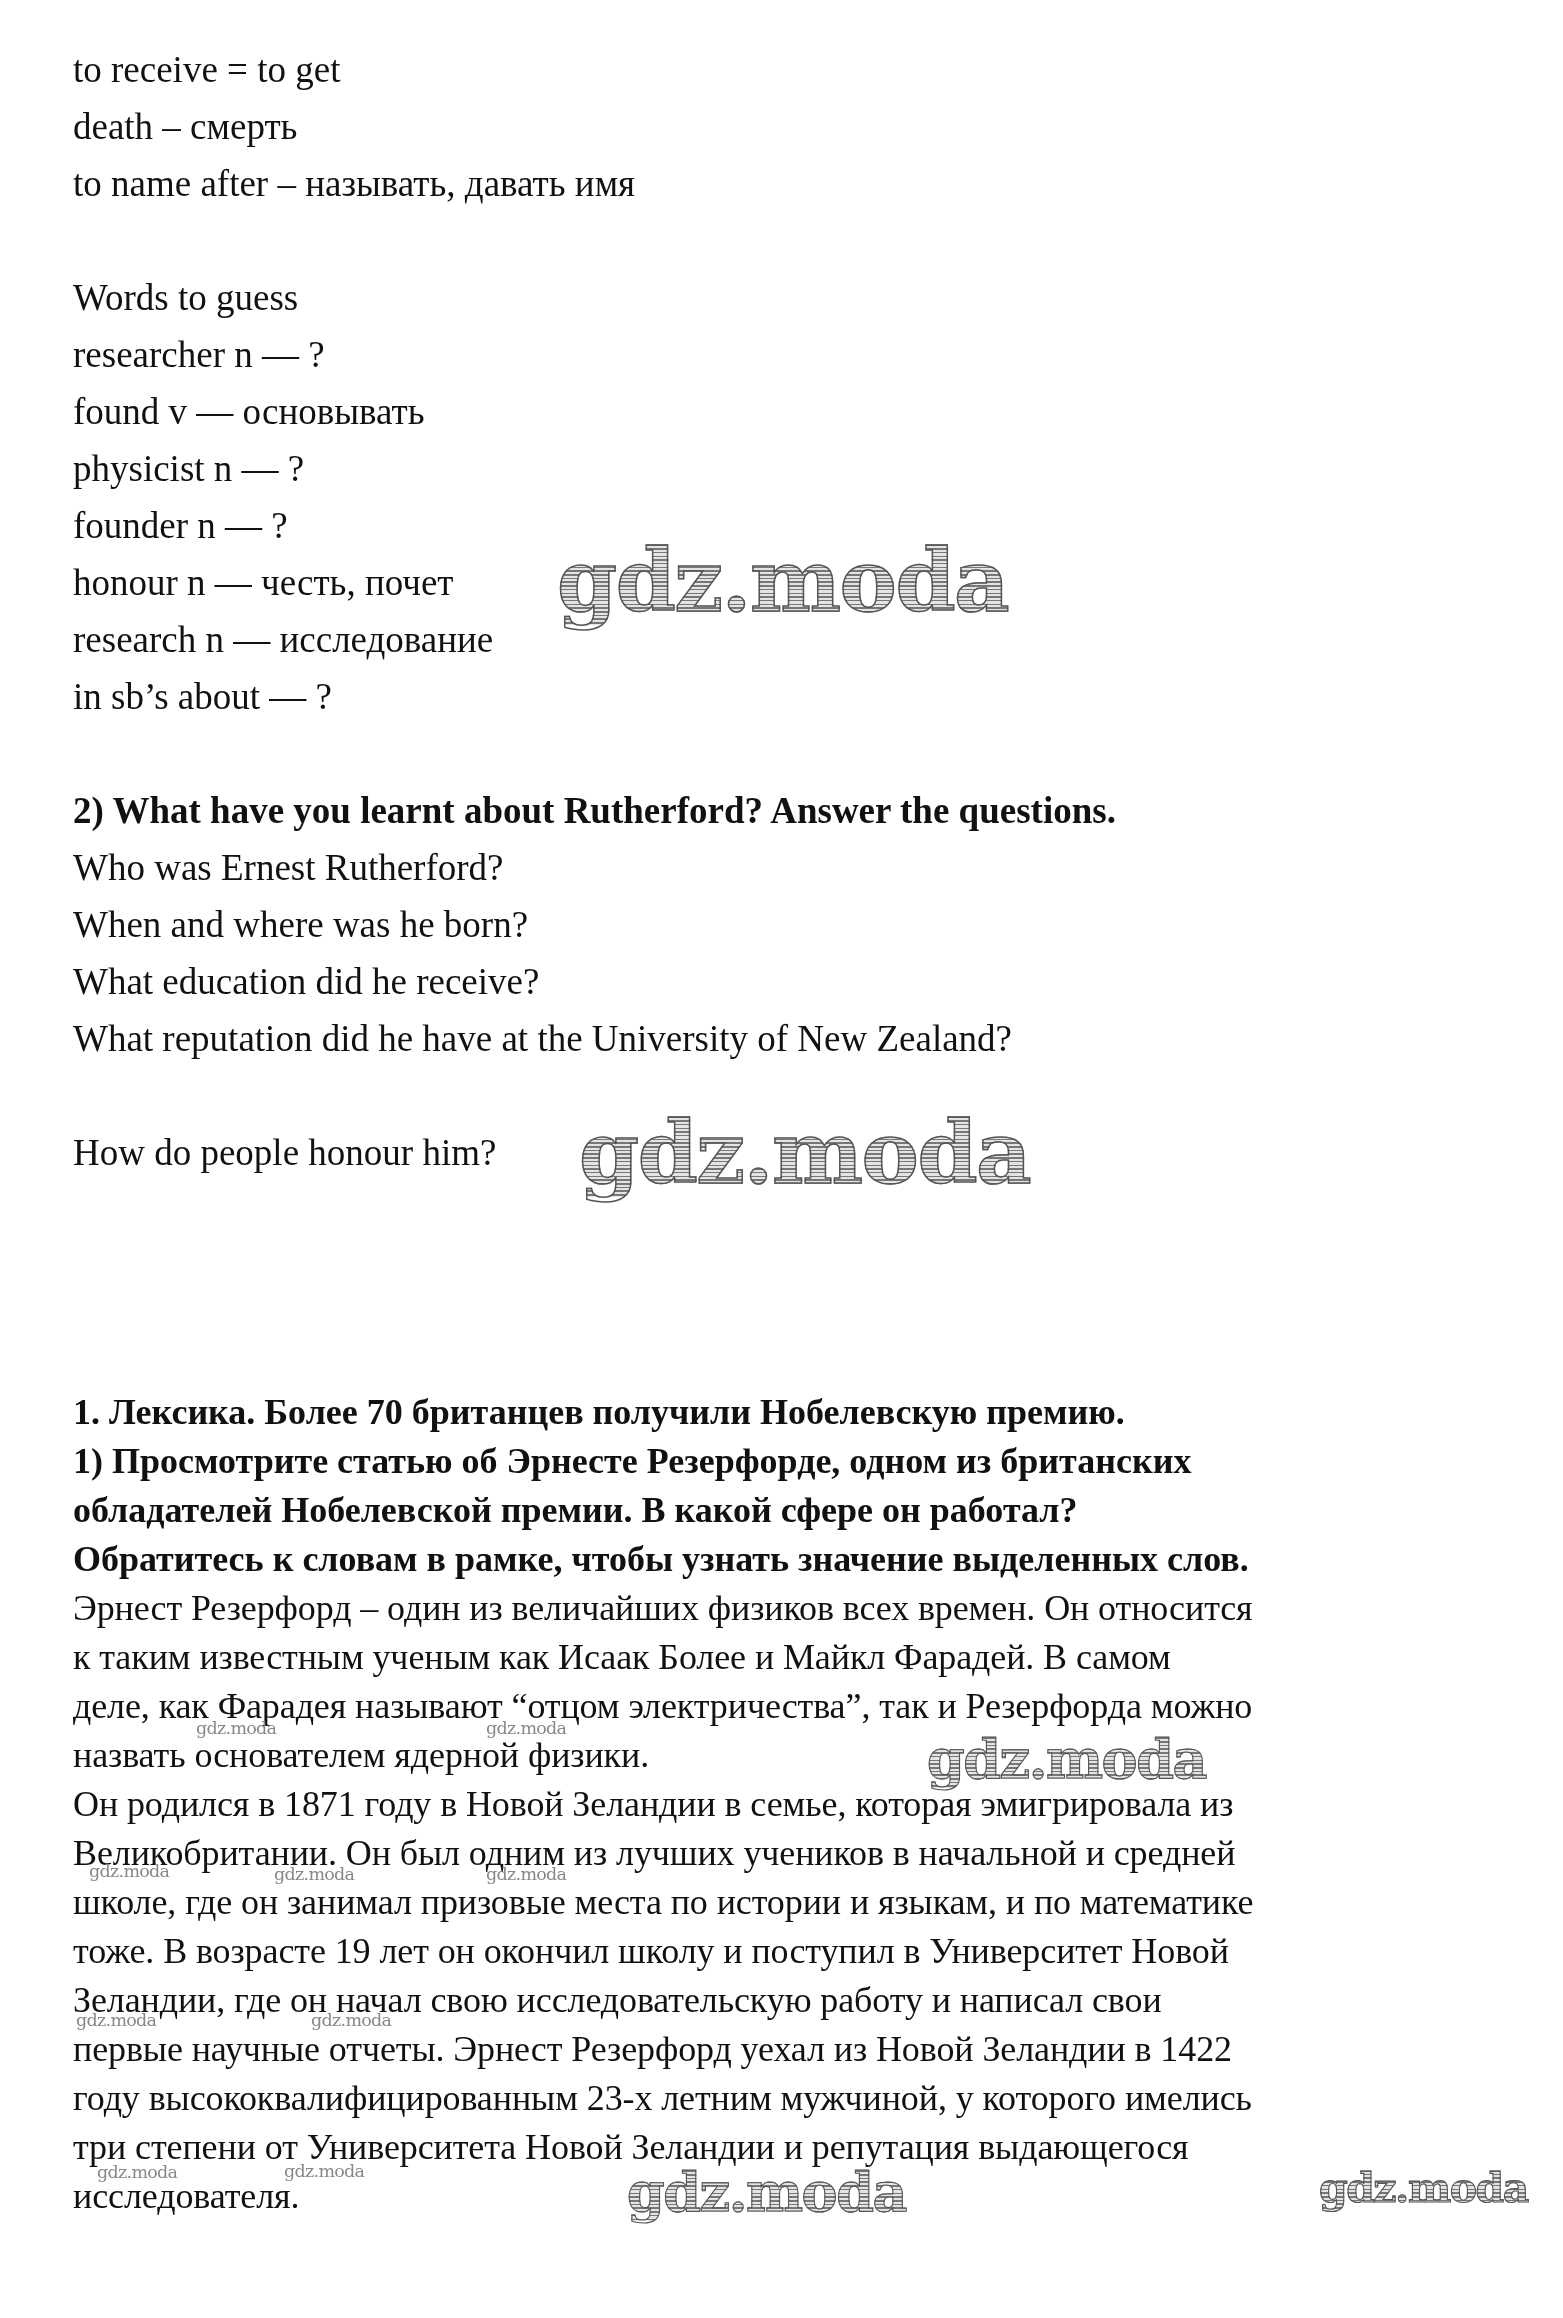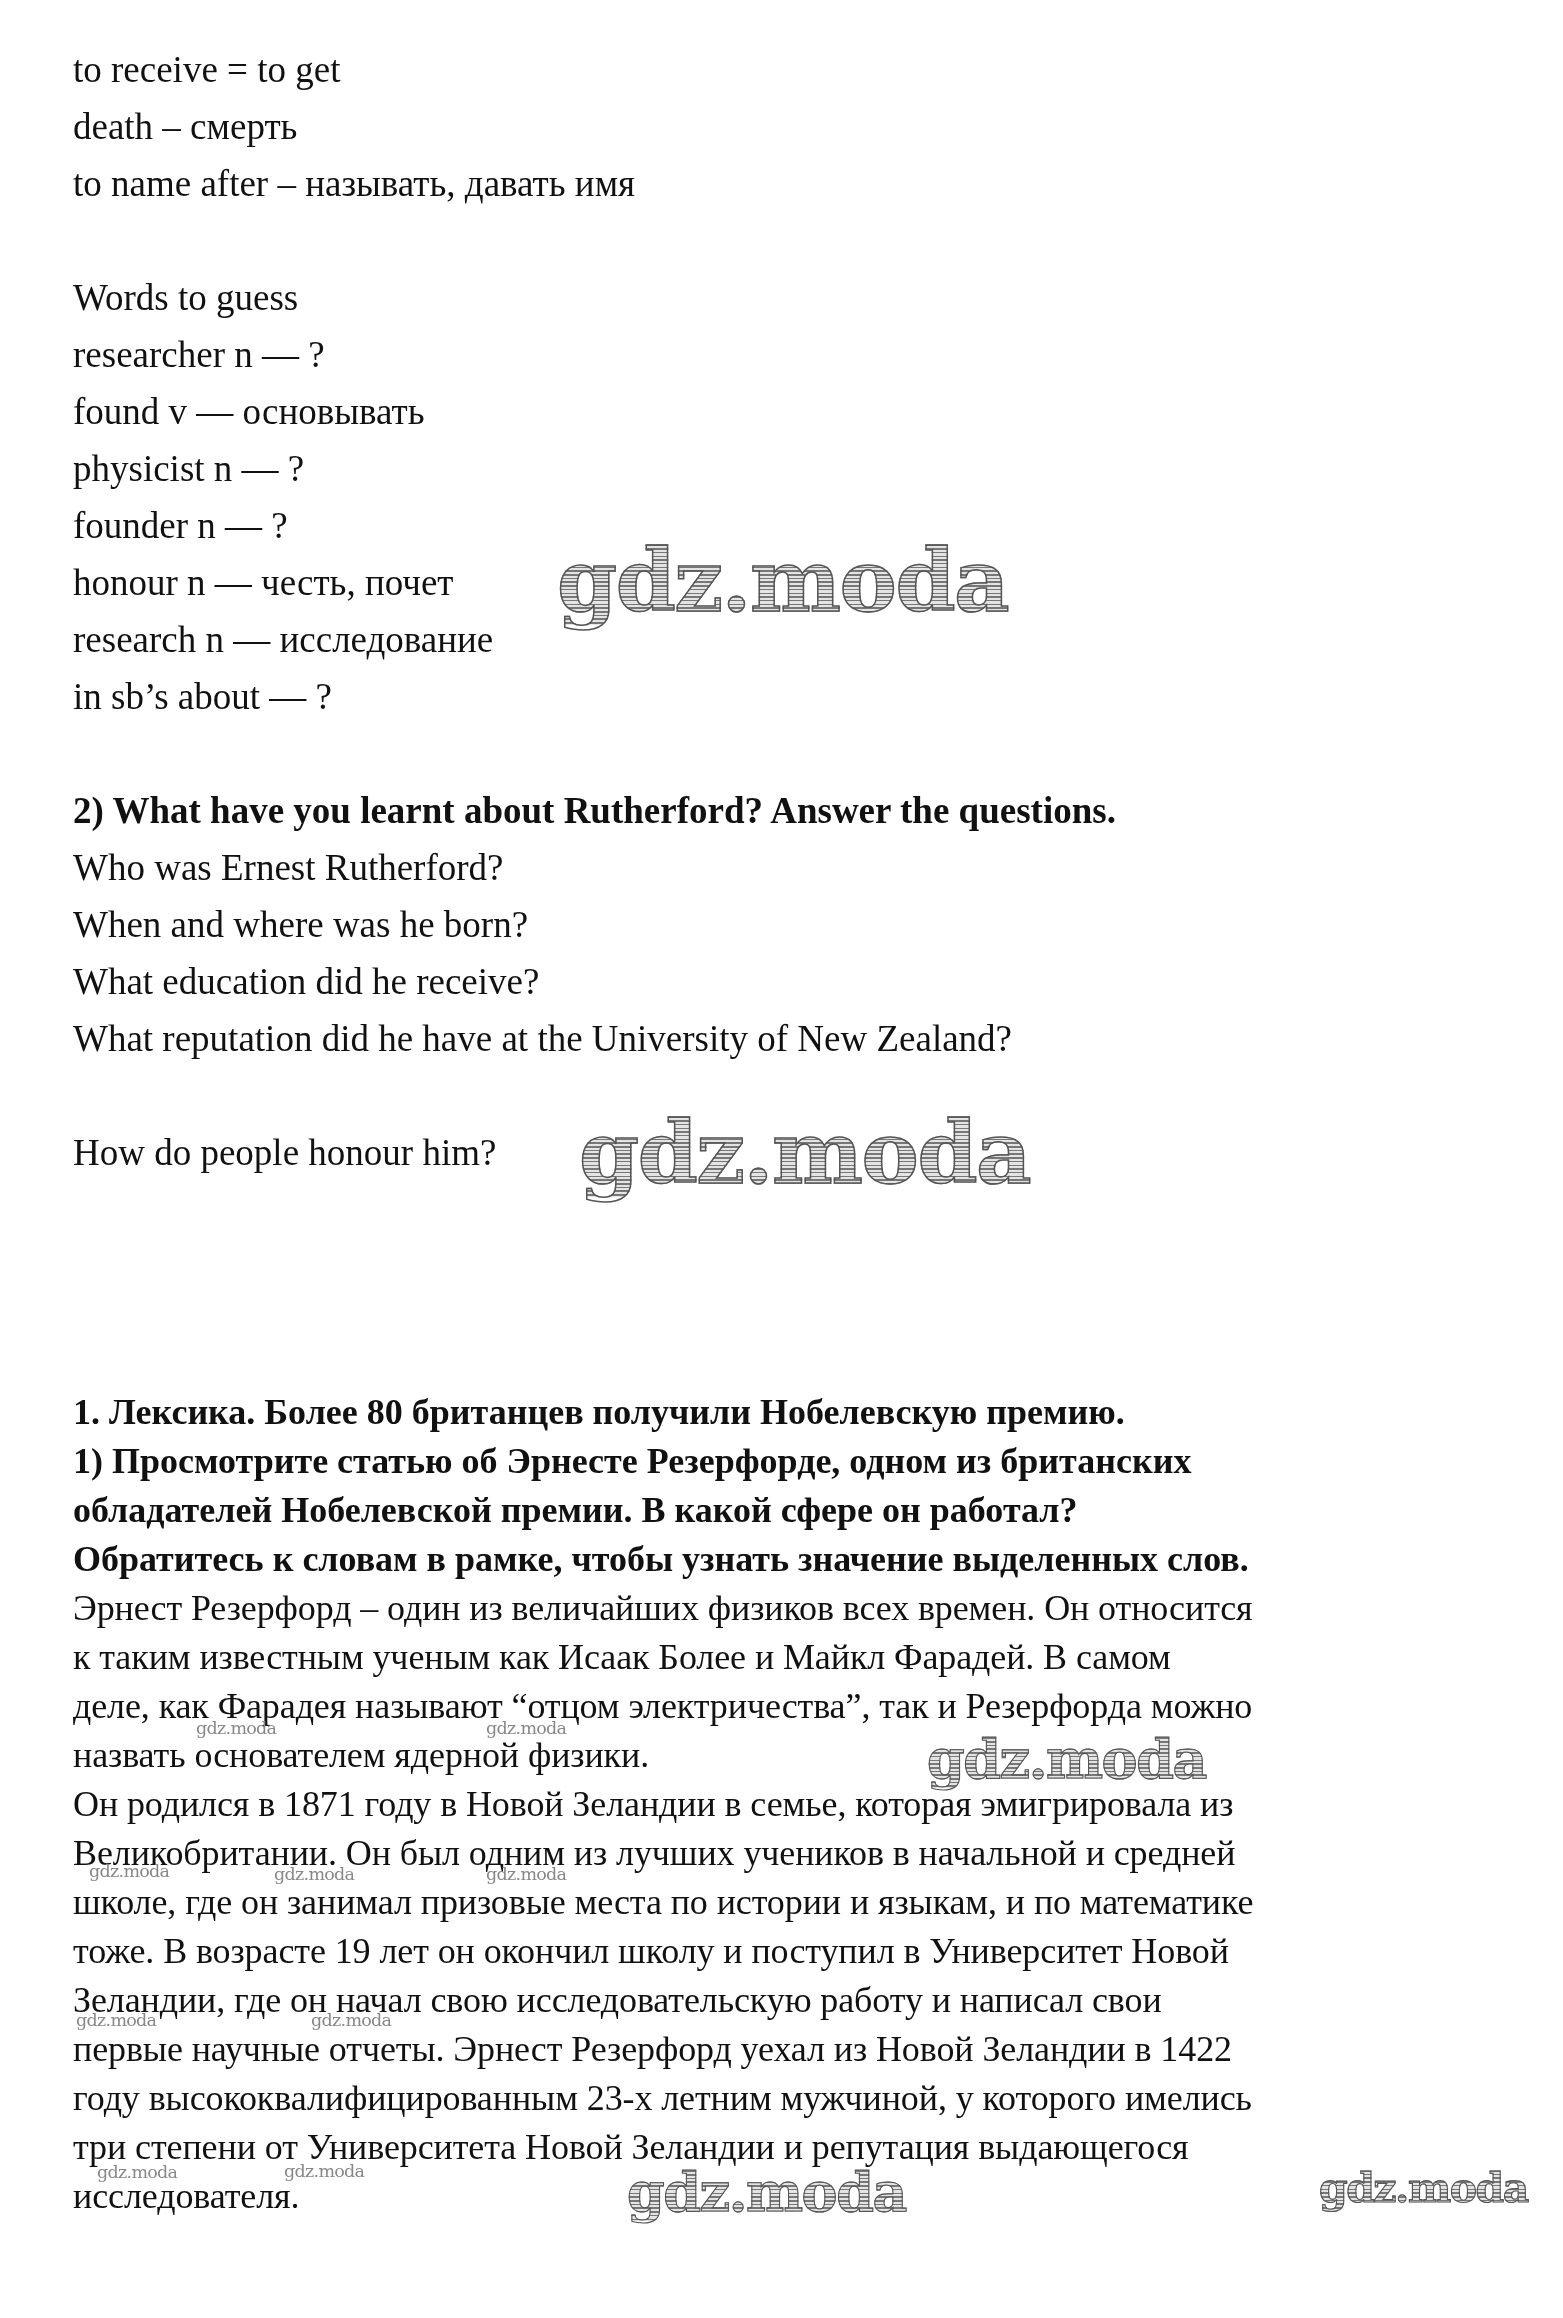--- a/index.html
+++ b/index.html
@@ -40,21 +40,21 @@
   <div class="line en" style="top:611px">research n — исследование</div>
   <div class="line en" style="top:668px">in sb’s about — ?</div>
 
   <div class="line en-bold" style="top:782px">2) What have you learnt about Rutherford? Answer the questions.</div>
   <div class="line en" style="top:839px">Who was Ernest Rutherford?</div>
   <div class="line en" style="top:896px">When and where was he born?</div>
   <div class="line en" style="top:953px">What education did he receive?</div>
   <div class="line en" style="top:1010px">What reputation did he have at the University of New Zealand?</div>
   <div class="line en" style="top:1124px">How do people honour him?</div>
 
-  <div class="line ru-bold" style="top:1388px">1. Лексика. Более 80 британцев получили Нобелевскую премию.</div>
+  <div class="line ru-bold" style="top:1388px">1. Лексика. Более 70 британцев получили Нобелевскую премию.</div>
   <div class="line ru-bold" style="top:1437px">1) Просмотрите статью об Эрнесте Резерфорде, одном из британских</div>
   <div class="line ru-bold" style="top:1486px">обладателей Нобелевской премии. В какой сфере он работал?</div>
   <div class="line ru" style="top:1584px">Эрнест Резерфорд – один из величайших физиков всех времен. Он относится</div>
 
   <div class="line ru-bold" style="top:1535px">Обратитесь к словам в рамке, чтобы узнать значение выделенных слов.</div>
   <div class="line ru" style="top:1633px">к таким известным ученым как Исаак Более и Майкл Фарадей. В самом</div>
   <div class="line ru" style="top:1682px">деле, как Фарадея называют “отцом электричества”, так и Резерфорда можно</div>
   <div class="line ru" style="top:1731px">назвать основателем ядерной физики.</div>
   <div class="line ru" style="top:1780px">Он родился в 1871 году в Новой Зеландии в семье, которая эмигрировала из</div>
   <div class="line ru" style="top:1829px">Великобритании. Он был одним из лучших учеников в начальной и средней</div>

